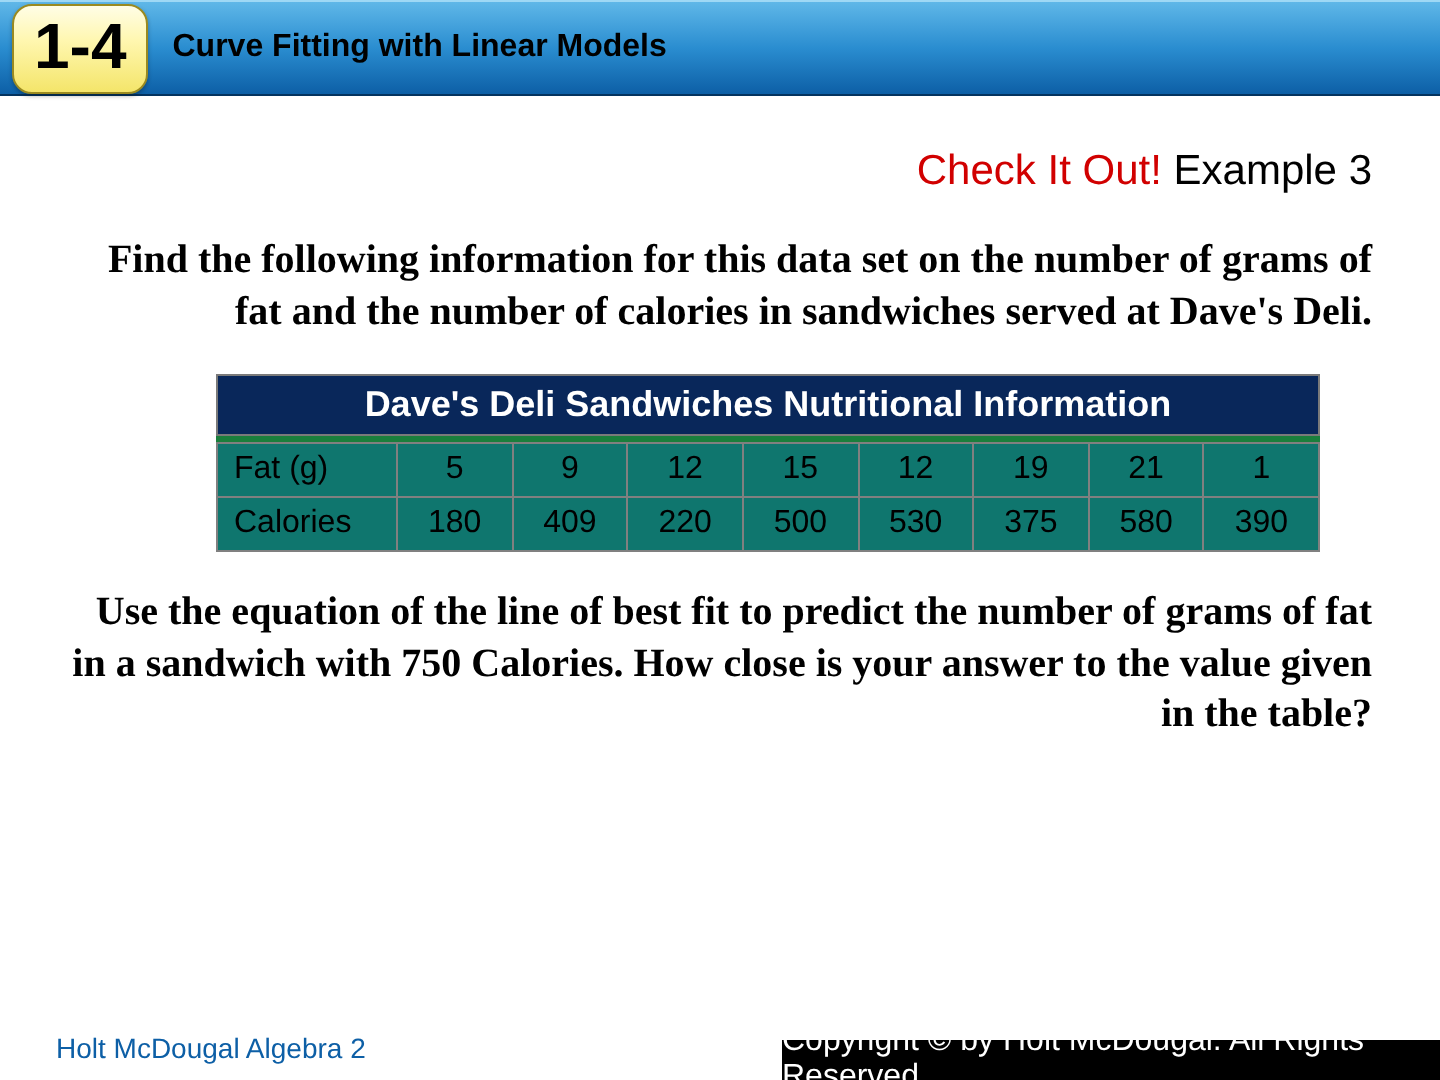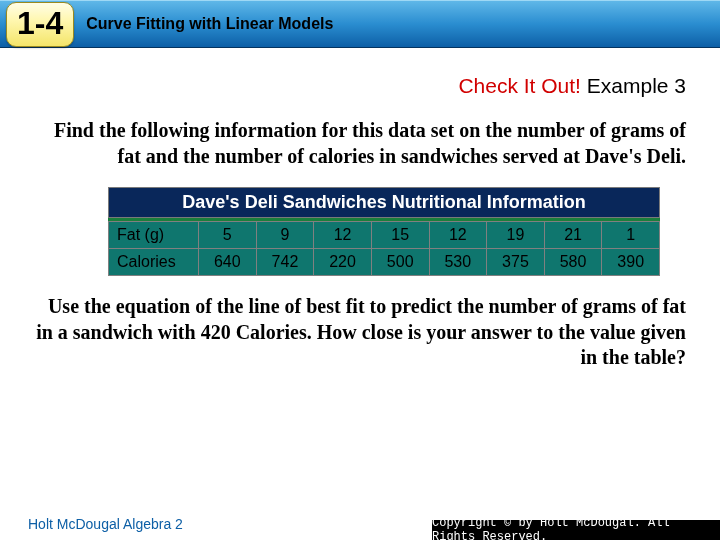--- a/index.html
+++ b/index.html
@@ -104,25 +104,25 @@
     bottom: 8px;
     color: #0d5fa6;
     font-family: "Trebuchet MS", sans-serif;
     font-size: 14px;
   }
   .footer-right {
     position: absolute;
     right: 0;
     bottom: 0;
     height: 20px;
-    width: 288px;
+    width: 329px;
     background: #000;
     color: #fff;
-    font-size: 12px;
-    font-family: Liberation Mono, monospace;
+    font-size: 16px;
+    font-family: Liberation Sans, sans-serif;
     display: flex;
     align-items: center;
     justify-content: flex-end;
     padding-right: 8px;
   }
 </style>
 </head>
 <body>
 
 <div class="header-bar">
@@ -149,31 +149,31 @@
         <td>9</td>
         <td>12</td>
         <td>15</td>
         <td>12</td>
         <td>19</td>
         <td>21</td>
         <td>1</td>
       </tr>
       <tr>
         <td class="rowhead">Calories</td>
-        <td>640</td>
-        <td>742</td>
+        <td>180</td>
+        <td>409</td>
         <td>220</td>
         <td>500</td>
         <td>530</td>
         <td>375</td>
         <td>580</td>
         <td>390</td>
       </tr>
     </tbody>
       </table>
   </div>
 
-  <div class="prompt">Use the equation of the line of best fit to predict the number of grams of fat in a sandwich with 420 Calories. How close is your answer to the value given in the table?</div>
+  <div class="prompt">Use the equation of the line of best fit to predict the number of grams of fat in a sandwich with 750 Calories. How close is your answer to the value given in the table?</div>
 
 </div>
 
 <div class="footer-left">Holt McDougal Algebra 2</div>
 <div class="footer-right">Copyright © by Holt McDougal. All Rights Reserved.</div>
 
 </body></html>

